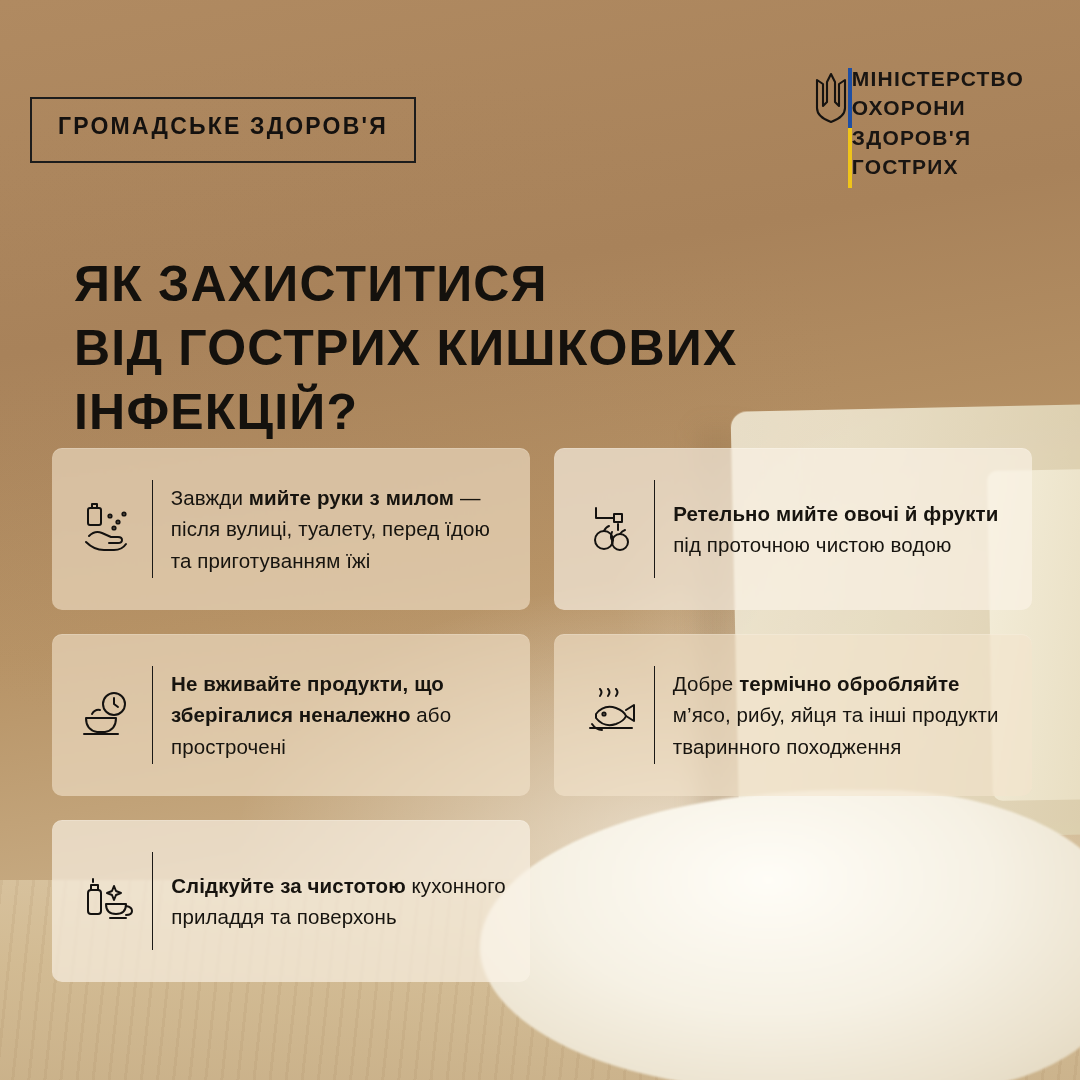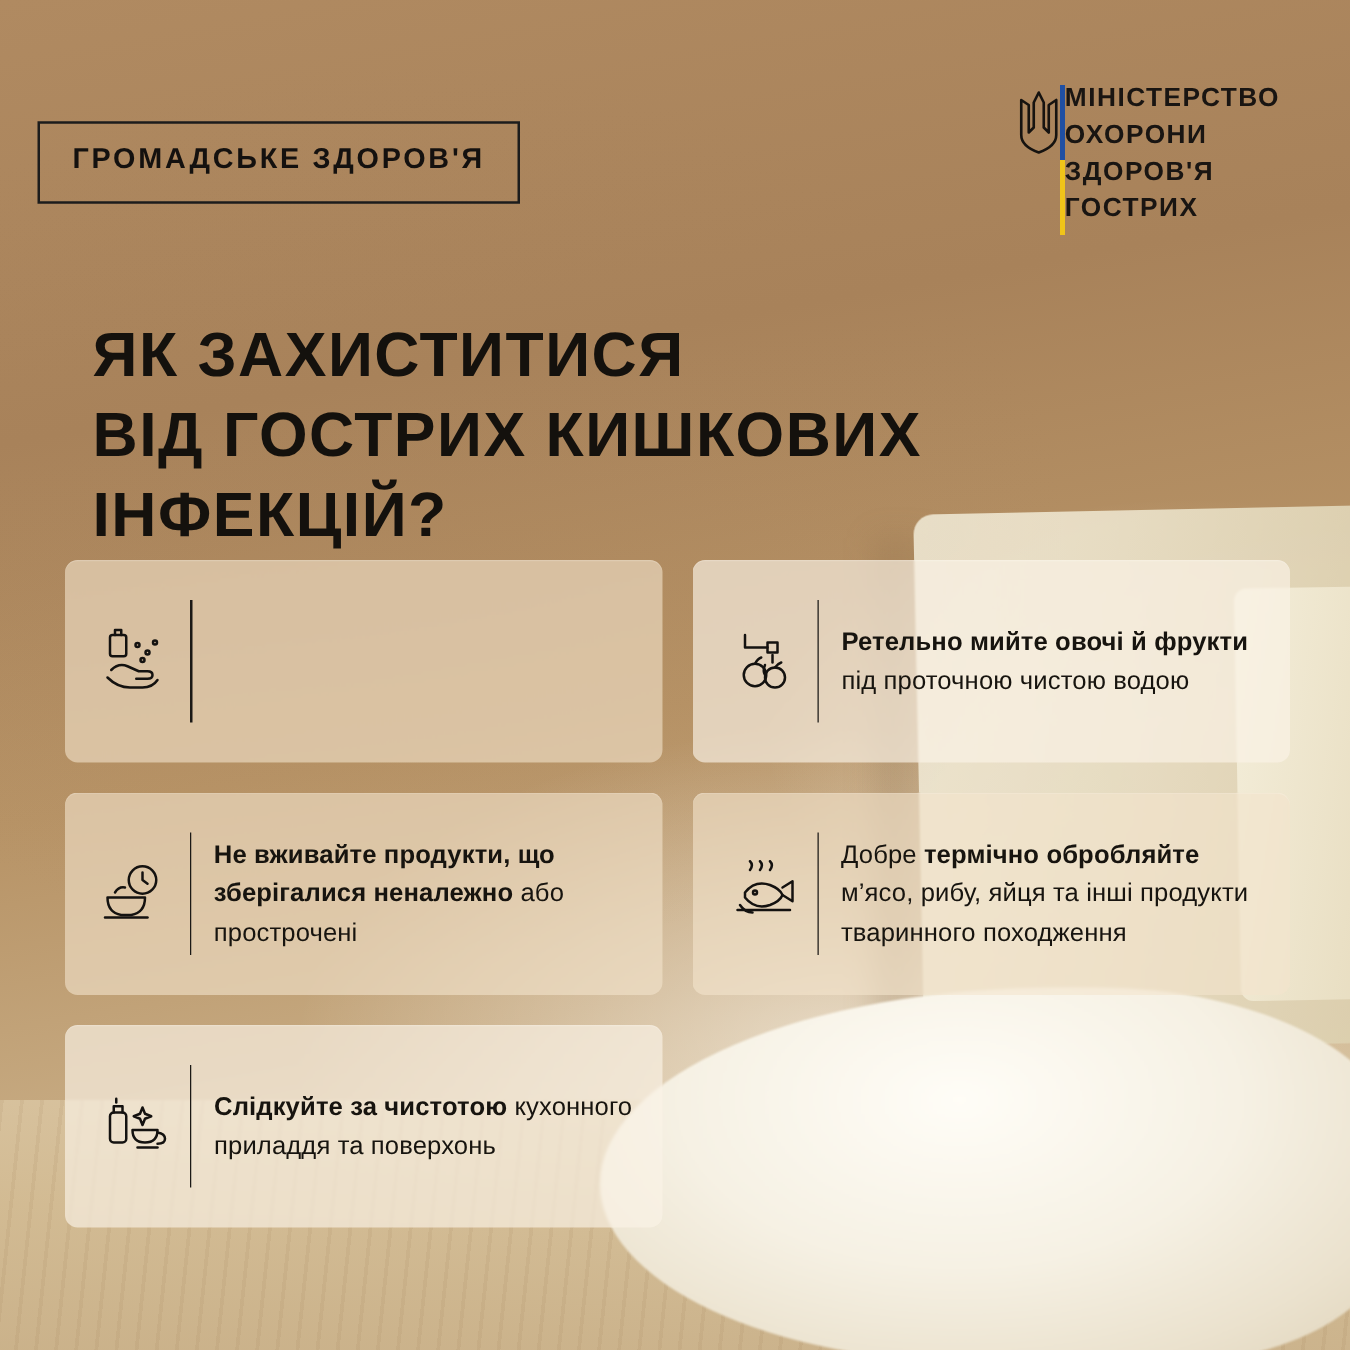--- a/index.html
+++ b/index.html
@@ -226,20 +226,21 @@
           <path d="M12 6 V2 h5 v4"></path>
           <path d="M9 34 q6 -6 13 -3 l9 4 h7 q4 0 4 3 t-4 3 h-9"></path>
           <path d="M6 40 q8 8 18 8 h10 q8 0 12 -6"></path>
           <circle cx="30" cy="14" r="1.6"></circle>
           <circle cx="38" cy="20" r="1.6"></circle>
           <circle cx="34" cy="26" r="1.6"></circle>
           <circle cx="44" cy="12" r="1.6"></circle>
         </svg>
       </div>
       <div class="rule"></div>
+      <div class="ctext"><span>Завжди </span><b>мийте руки з милом</b><span> — після вулиці, туалету, перед їдою та приготуванням їжі</span></div>
     </div>
 
     <div class="card light">
       <div class="icon-wrap">
         <svg width="58" height="54" viewBox="0 0 58 54" fill="none" stroke="#141210" stroke-width="2" stroke-linecap="round" stroke-linejoin="round">
           <path d="M14 6 v10 h18"></path>
           <path d="M32 12 h8 v8 h-8 z"></path>
           <path d="M36 22 v6"></path>
           <path d="M30 30 q-2 5 0 8"></path>
           <circle cx="22" cy="38" r="9"></circle>

